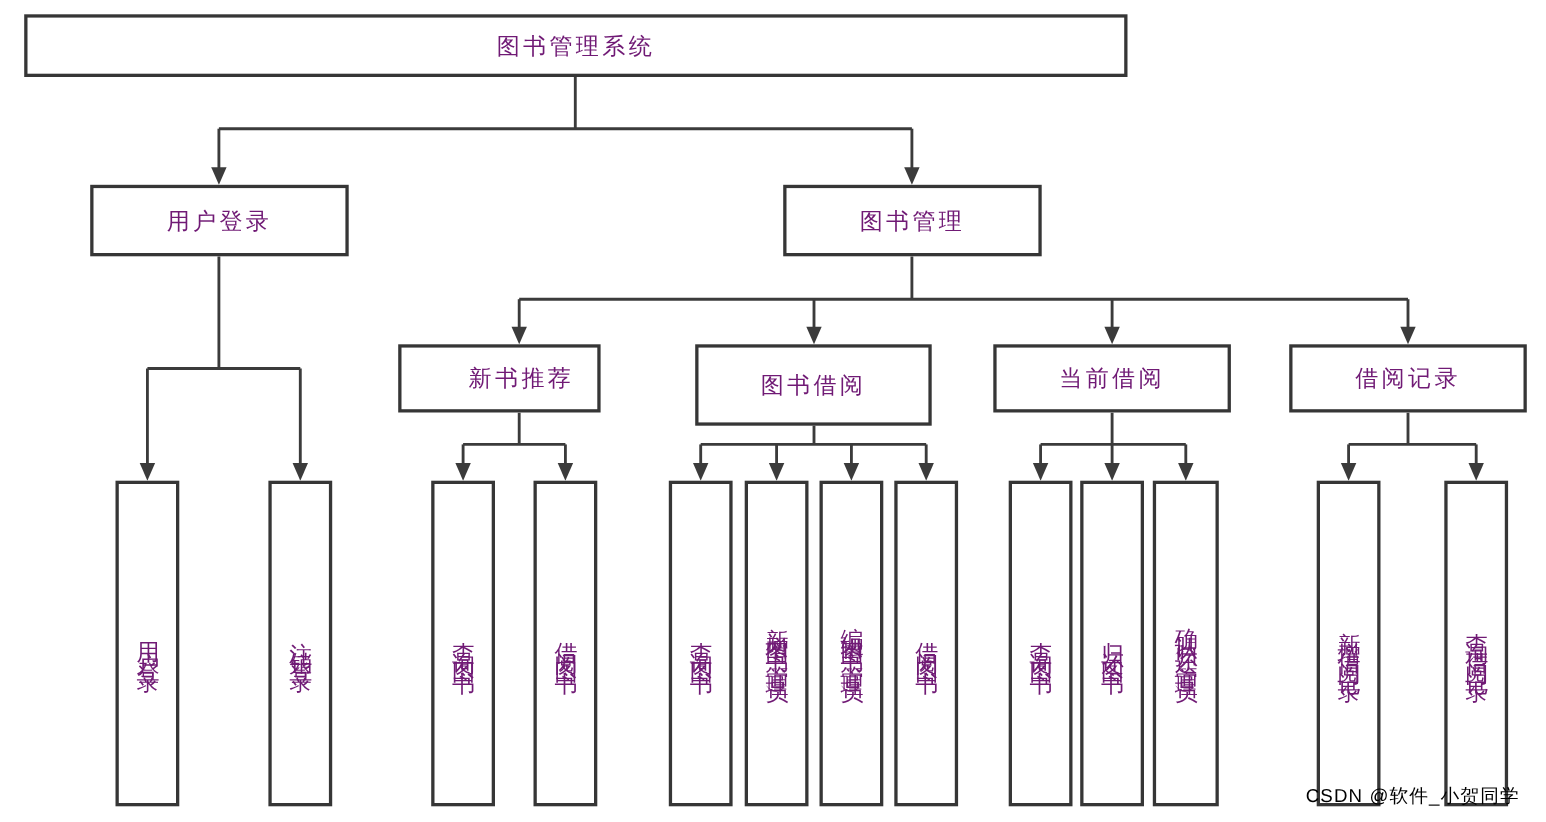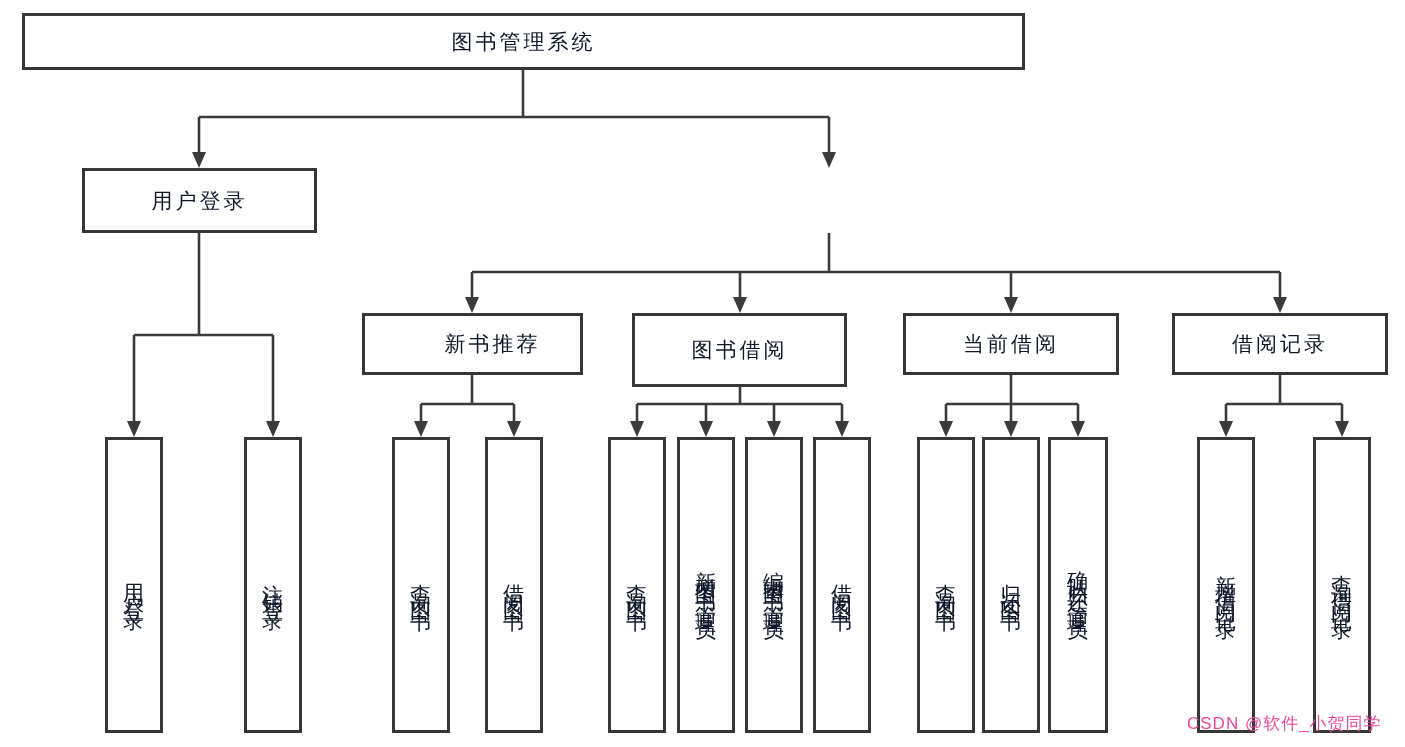--- a/index.html
+++ b/index.html
@@ -17,21 +17,21 @@
     width: 1405px; height: 747px;
   }
   .box {
     position: absolute;
     box-sizing: border-box;
     background: #ffffff;
     border: 3px solid #363636;
     display: flex;
     align-items: center;
     justify-content: center;
-    color: #0f172a;
+    color: #701a75;
     text-align: center;
   }
   .h .label {
     font-size: 21px;
     letter-spacing: 3px;
     white-space: nowrap;
   }
   .v .label {
     writing-mode: vertical-rl;
     text-orientation: mixed;
@@ -39,21 +39,21 @@
     letter-spacing: 9px;
     line-height: 1;
   }
   .v.long .label {
     letter-spacing: 7px;
   }
   
   .n-root        { left: 22px;   top: 13px;  width: 1003px; height: 57px; }
   .n-user-login  { left: 82px;   top: 168px; width: 235px;  height: 65px; }
   .n-book-mgmt   { left: 712px;  top: 168px; width: 235px;  height: 65px; }
-  .n-new-book    { left: 362px;  top: 313px; width: 221px;  height: 62px; padding-left: 40px; }
+  .n-new-book    { left: 362px;  top: 313px; width: 184px;  height: 62px; padding-left: 40px; }
   .n-book-borrow { left: 632px;  top: 313px; width: 215px;  height: 74px; }
   .n-cur-borrow  { left: 903px;  top: 313px; width: 216px;  height: 62px; }
   .n-borrow-rec  { left: 1172px; top: 313px; width: 216px;  height: 62px; align-items: center; }
   
   .leaf { top: 437px; width: 58px; height: 296px; }
   .n-l-login      { left: 105px; }
   .n-l-logout     { left: 244px; }
   .n-l-nb-query   { left: 392px; }
   .n-l-nb-borrow  { left: 485px; }
   .n-l-bb-query   { left: 608px; }
@@ -64,21 +64,21 @@
   .n-l-cb-return  { left: 982px; }
   .n-l-cb-confirm { left: 1048px; width: 60px; }
   .n-l-br-add     { left: 1197px; }
   .n-l-br-query   { left: 1313px; }
   .watermark {
     position: absolute;
     left: 1187px;
     top: 712px;
     font-size: 17px;
     letter-spacing: 1px;
-    color: #ec4899;
+    color: #000000;
     white-space: nowrap;
   }
   .edge { stroke: #3b3b3b; stroke-width: 2.6; fill: none; }
   .arrow { fill: #3b3b3b; stroke: none; }
 </style>
 </head>
 <body>
 
 <div id="canvas">
 
@@ -158,20 +158,23 @@
     </g>
   </svg>
 
   <div class="box h n-root">
     <span class="label">图书管理系统</span>
   </div>
 
   <div class="box h n-user-login">
     <span class="label">用户登录</span>
   </div>
+  <div class="box h n-book-mgmt">
+    <span class="label">图书管理</span>
+  </div>
 
   <div class="box h n-new-book">
     <span class="label">新书推荐</span>
   </div>
   <div class="box h n-book-borrow">
     <span class="label">图书借阅</span>
   </div>
   <div class="box h n-cur-borrow">
     <span class="label">当前借阅</span>
   </div>

